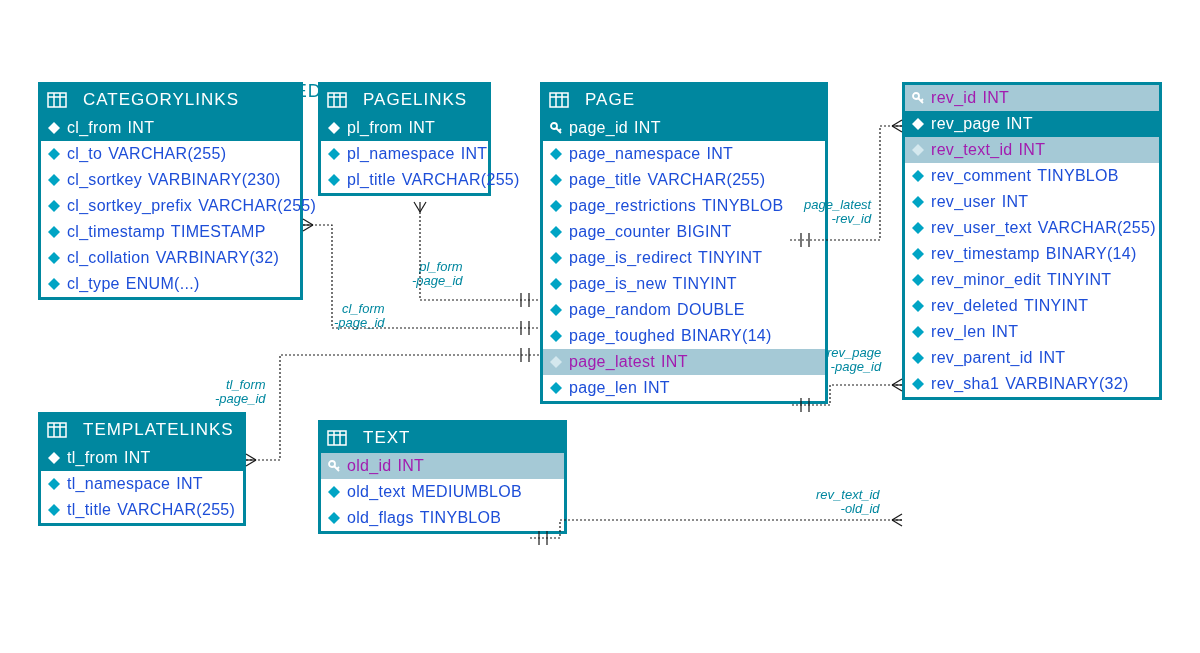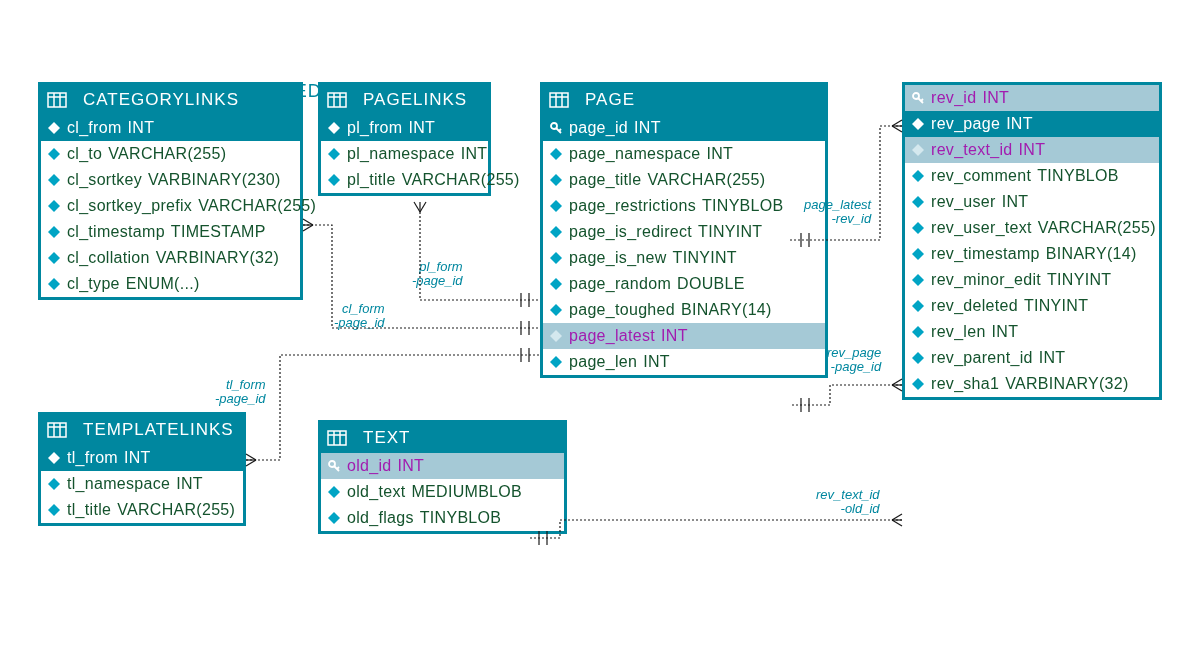--- a/index.html
+++ b/index.html
@@ -38,21 +38,21 @@
     font-size: 17px;
     letter-spacing: 1px;
   }
   .table-header svg { flex-shrink: 0; }
   .row {
     display: flex;
     align-items: center;
     padding: 4px 8px 4px 6px;
     gap: 6px;
     font-size: 16px;
-    color: #14532d;
+    color: #1d4ed8;
     letter-spacing: 0.3px;
   }
   .row.dark { background: #00879f; color: #fff; }
   .row.light { background: #a5c9d6; color: #a21caf; }
   .row svg { flex-shrink: 0; }
   .row .name { font-weight: 400; }
   .row .type { font-weight: 400; }
   .rel-label {
     position: absolute;
     color: #00879f;
@@ -199,20 +199,27 @@
         </svg>
         <span class="name">page_title</span> 
         <span class="type">VARCHAR(255)</span>
       </div>
       <div class="row">
         <svg width="14" height="14" viewBox="0 0 14 14">
           <path d="M7 1 L13 7 L7 13 L1 7 Z" fill="#00a4c4"></path>
         </svg>
         <span class="name">page_restrictions</span> 
         <span class="type">TINYBLOB</span>
+      </div>
+      <div class="row">
+        <svg width="14" height="14" viewBox="0 0 14 14">
+          <path d="M7 1 L13 7 L7 13 L1 7 Z" fill="#00a4c4"></path>
+        </svg>
+        <span class="name">page_counter</span> 
+        <span class="type">BIGINT</span>
       </div>
       <div class="row">
         <svg width="14" height="14" viewBox="0 0 14 14">
           <path d="M7 1 L13 7 L7 13 L1 7 Z" fill="#00a4c4"></path>
         </svg>
         <span class="name">page_is_redirect</span> 
         <span class="type">TINYINT</span>
       </div>
       <div class="row">
         <svg width="14" height="14" viewBox="0 0 14 14">

